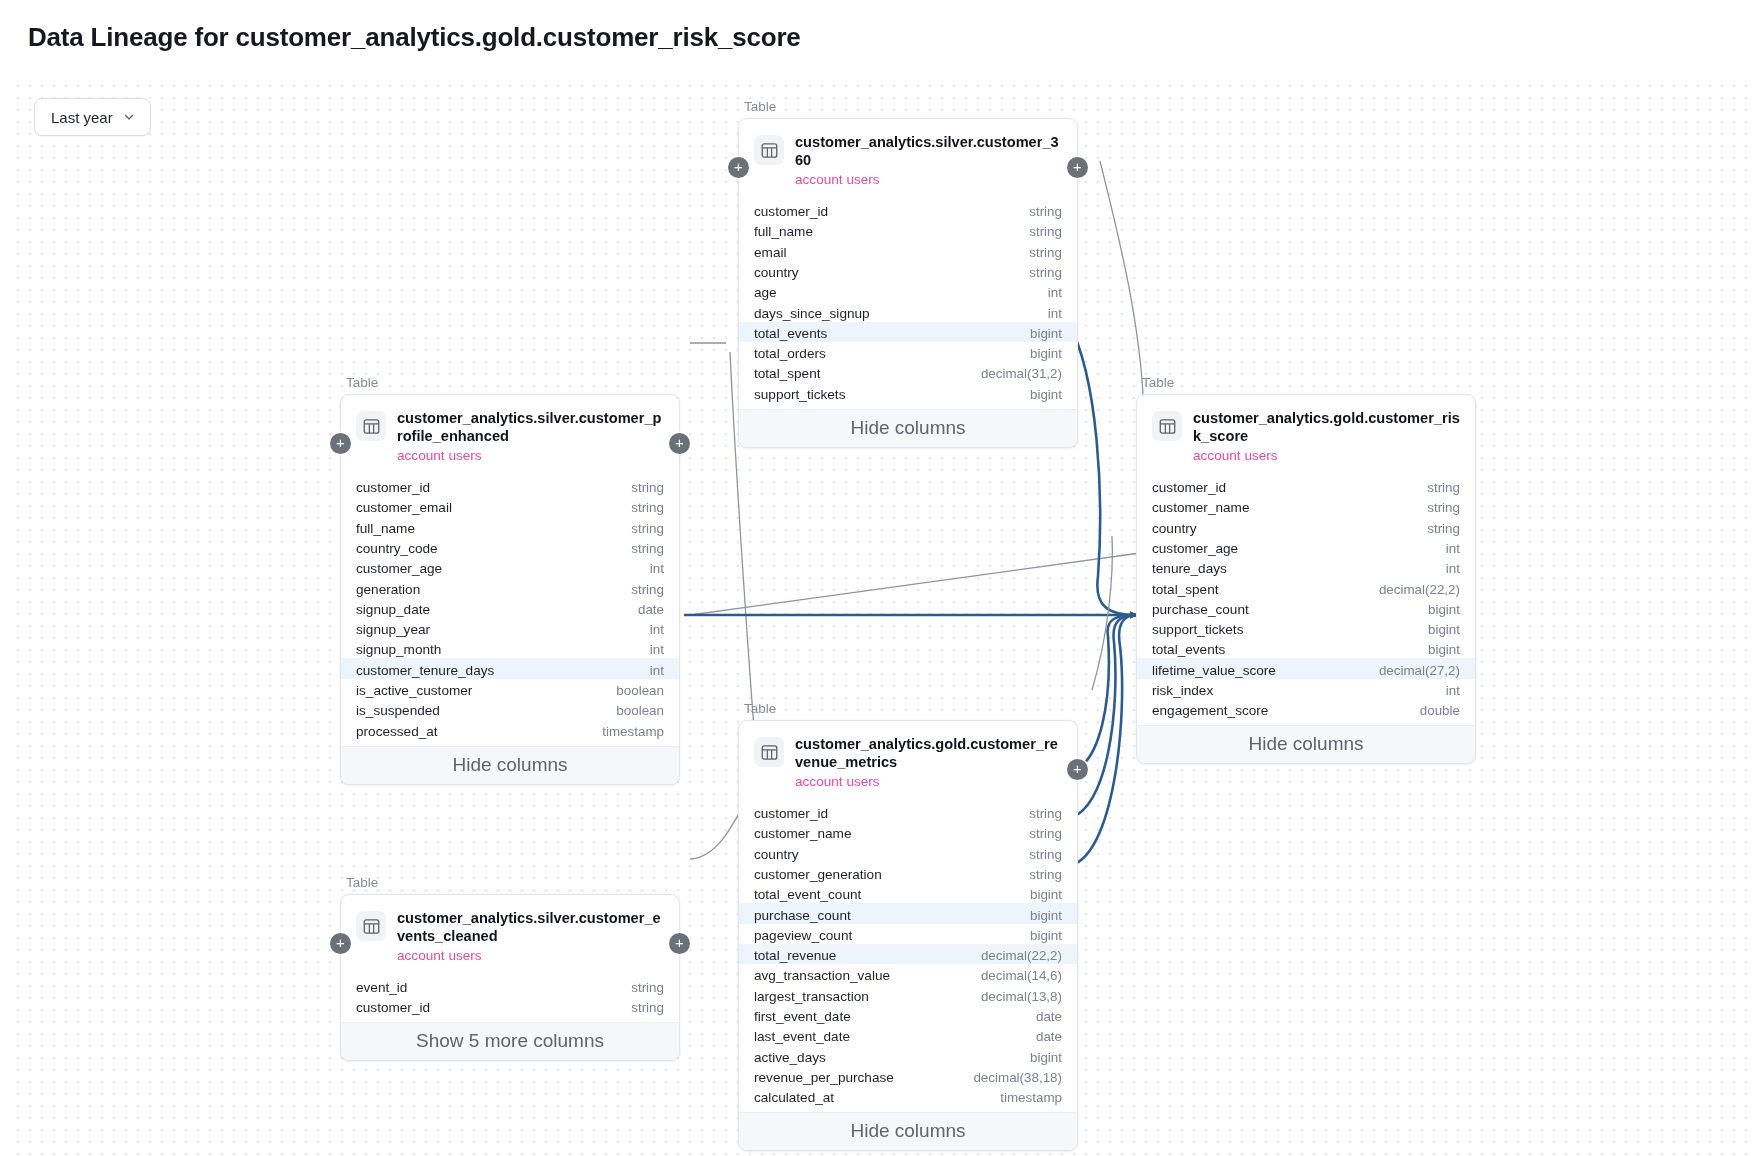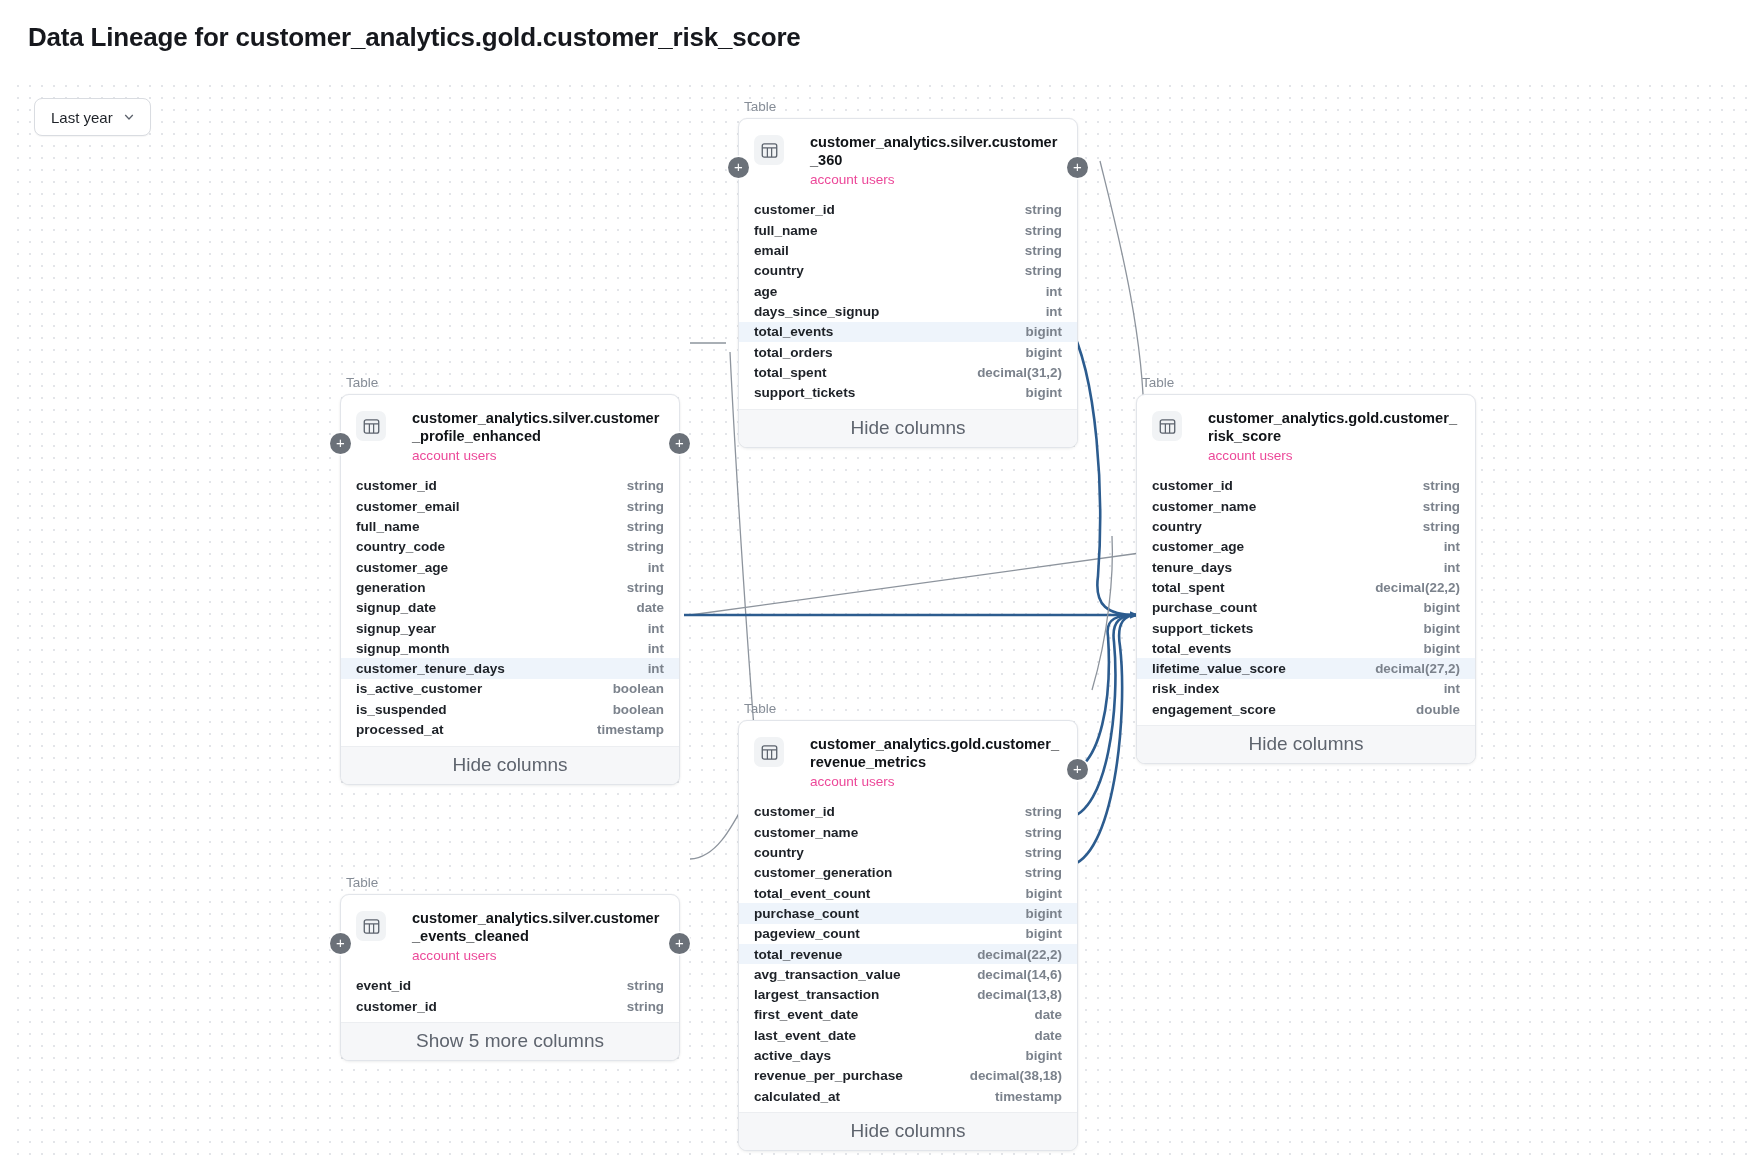--- a/index.html
+++ b/index.html
@@ -61,21 +61,21 @@
     position: relative;
     background: #ffffff;
     border: 1px solid #e2e5ea;
     border-radius: 9px;
     box-shadow: 0 1px 3px rgba(16,22,26,0.07), 0 0 0 0.5px rgba(16,22,26,0.02);
     overflow: visible;
   }
   .node-head {
     display: flex;
     align-items: flex-start;
-    gap: 26px;
+    gap: 11px;
     padding: 14px 14px 9px 15px;
   }
   .tbl-icon {
     flex: 0 0 auto;
     width: 30px; height: 30px;
     border-radius: 7px;
     background: #f1f3f5;
     display: flex; align-items: center; justify-content: center;
     margin-top: 2px;
   }
@@ -89,26 +89,25 @@
   }
   .node-sub {
     font-size: 13.6px;
     color: #ec4899;
     line-height: 18px;
     margin-top: 1px;
   }
   .cols { padding: 2px 0 6px 0; }
   .col-row {
     display: flex;
-    align-items: center;
+    align-items: flex-end;
     justify-content: space-between;
     gap: 0;
     padding: 1px 15px 1px 15px;
     height: 20.3px;
-    font-weight: bold;
   }
   .col-row.hl { background: #eef4fb; }
   .col-name {
     font-size: 13.6px;
     color: #1d2127;
     white-space: nowrap;
   }
   .col-type {
     font-size: 13.4px;
     color: #7b828c;

